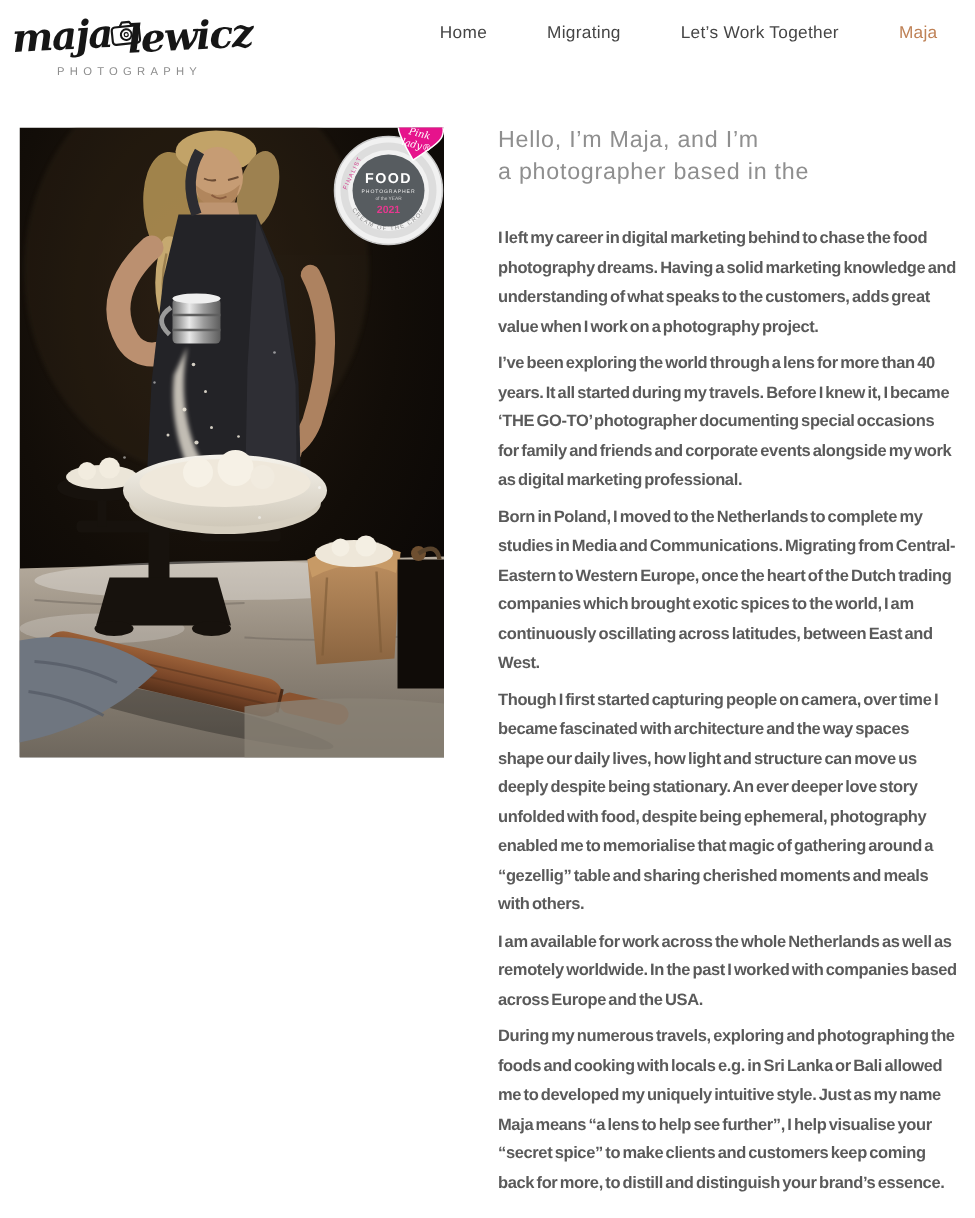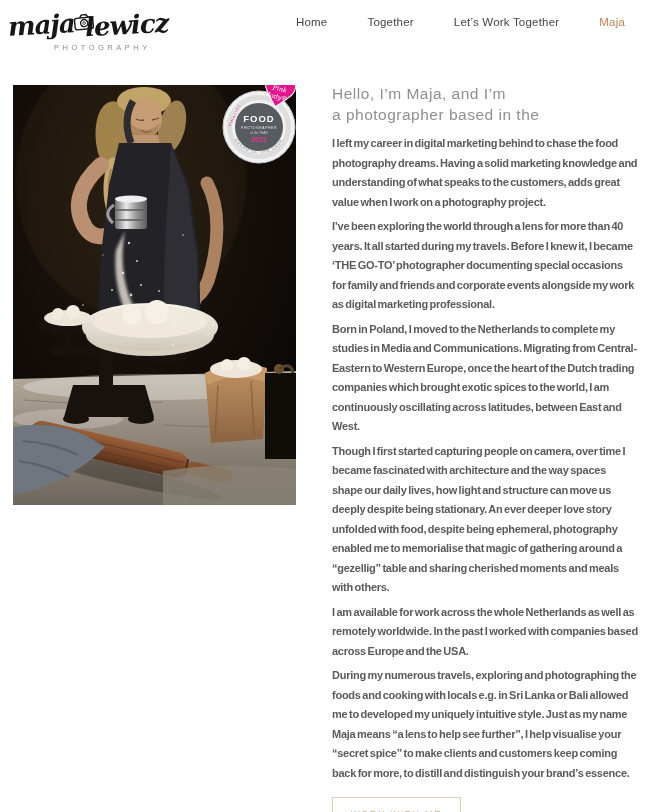--- a/index.html
+++ b/index.html
@@ -8,33 +8,33 @@
   .page { position:relative; width:650px; height:812px; background:#fff; }
 
   
   .header { position:absolute; top:0; left:0; width:650px; height:70px; }
   .logo { position:absolute; top:6px; left:8px; width:160px; cursor:pointer; }
   .logo-row { display:flex; align-items:center; }
   .logo-word { font-family:"DejaVu Serif", serif; font-style:italic; font-weight:700;
                font-size:26px; color:#161616; letter-spacing:-1px; transform:rotate(-3deg); }
   .logo-word.w2 { margin-left:-6px; }
   .logo-cam { width:40px; height:32px; margin:0 -4px 6px -2px; transform:rotate(-6deg); }
-  .logo-sub { font-size:7.5px; letter-spacing:3.5px; color:#8d8d8d; margin:-1px 0 0 46px; }
+  .logo-sub { font-size:7.5px; letter-spacing:3.5px; color:#8d8d8d; margin:-1px 0 0 30px; }
 
   .nav { position:absolute; top:16px; right:25px; display:flex; gap:24px; }
   .nav a { text-decoration:none; font-size:11.5px; color:#454545; letter-spacing:.2px;margin-left:16px; }
   .nav a.active { color:#bf8257; }
 
   
   .photo-wrap { position:absolute; left:13px; top:85px; width:283px; height:420px; }
   .photo-wrap svg { display:block; }
 
   .content { position:absolute; left:332px; top:83px; width:306px; }
   h1 { font-weight:400; font-size:15.5px; line-height:21px; color:#8f8f8f;
-       letter-spacing:.5px; margin-bottom:9px; }
+       letter-spacing:.5px; margin-bottom:25px; }
   h1 span { display:block; }
   .content p { font-size:11px; line-height:19.5px; color:#5a5a5a;
                letter-spacing:-.25px; word-spacing:-1.2px; margin-bottom:5px;font-weight:bold; }
   .cta { display:inline-block; margin-top:9px; padding:11px 18px; background:#fff;
          border:1px solid #ddcdb6; color:#c5ab84; font-size:9px; letter-spacing:1.8px;
          font-family:"Liberation Sans", sans-serif; cursor:pointer; }
 </style>
 </head>
 <body>
 
@@ -51,21 +51,21 @@
           <circle cx="20" cy="18" r="2.4" fill="none" stroke="#161616" stroke-width="1.4"></circle>
           <circle cx="31.5" cy="12.5" r="1.4" fill="#161616"></circle>
         </svg>
         <span class="logo-word w2">lewicz</span>
       </div>
       <div class="logo-sub">PHOTOGRAPHY</div>
     </div>
 
     <nav class="nav">
       <a href="#">Home</a>
-      <a href="#">Together</a>
+      <a href="#">Migrating</a>
       <a href="#">Let’s Work Together</a>
       <a href="#" class="active">Maja</a>
     </nav>
   </div>
 
   <div class="photo-wrap">
     <svg width="283" height="420" viewBox="0 0 283 420">
       <defs>
         <radialGradient id="g-bg" cx="42%" cy="28%" r="85%">
           <stop offset="0%" stop-color="#241a10"></stop>

